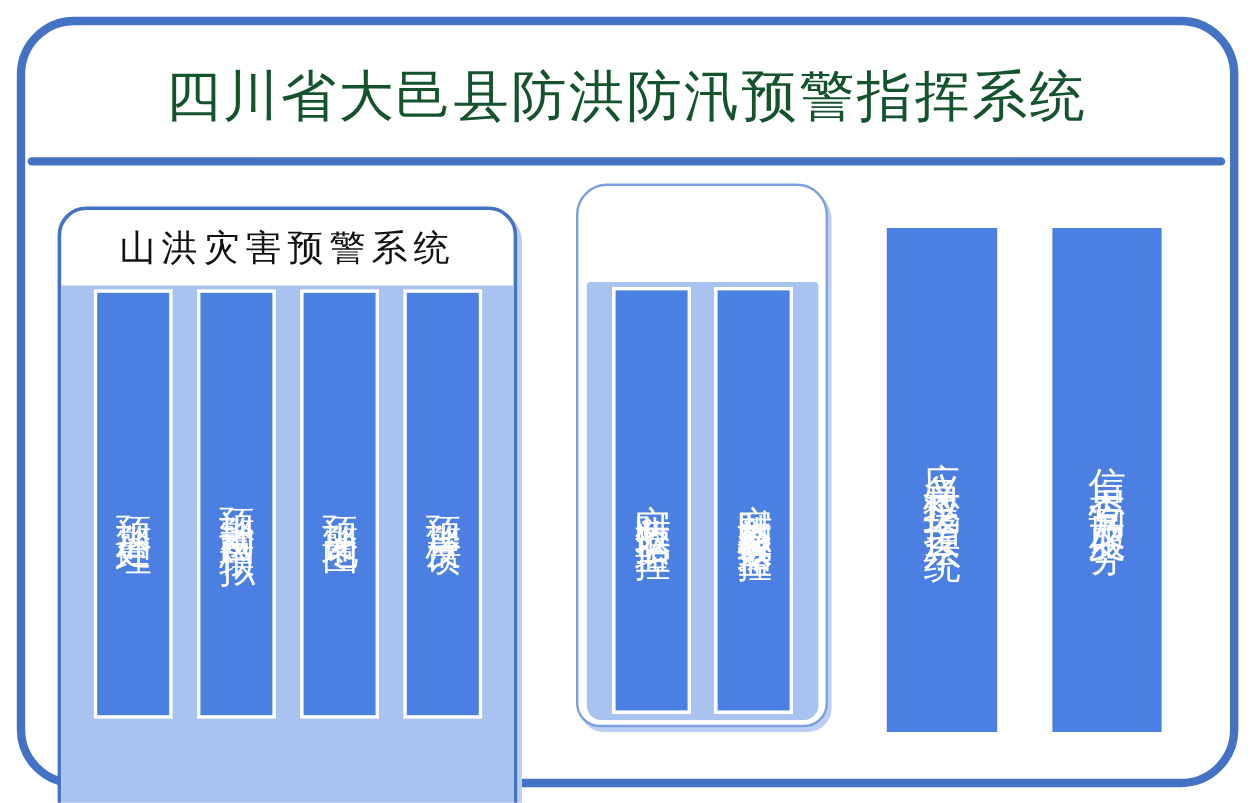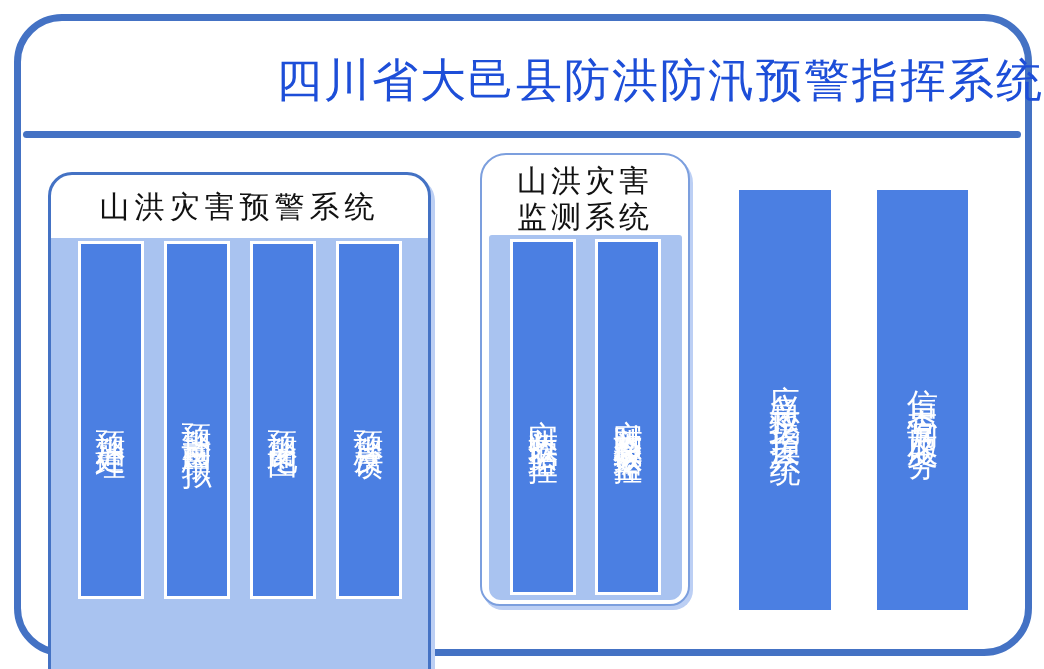--- a/index.html
+++ b/index.html
@@ -23,25 +23,25 @@
     left: 14px; top: 14px;
     width: 1018px; height: 642px;
     box-sizing: border-box;
     border: 7px solid #4472C4;
     border-radius: 48px;
   }
   
   .main-title {
     position: absolute;
     left: 0; right: 0; top: 50px;
-    text-align: right;
+    text-align: center;
     font-size: 46px;
     font-weight: 400;
     letter-spacing: 2px;
-    color: #1d4ed8;
+    color: #14532d;
     font-family: "Liberation Sans", "DejaVu Sans", sans-serif;
   }
   
   .divider {
     position: absolute;
     left: 23px; top: 131px;
     width: 998px; height: 7px;
     background: #4472C4;
     border-radius: 4px;
   }
@@ -169,24 +169,20 @@
       <div class="vbar">
         <span class="vlabel">预警地图</span>
       </div>
       <div class="vbar">
         <span class="vlabel">预警反馈</span>
       </div>
     </div>
   </section>
 
   <section class="group group-mid">
-    <div class="group-title-2">
-      <div>山洪灾害</div>
-      <div>监测系统</div>
-    </div>
     <div class="light-area-m">
       <div class="vbar">
         <span class="vlabel">实时数据监控</span>
       </div>
       <div class="vbar">
         <span class="vlabel tight">实时动态影像数据监控</span>
       </div>
     </div>
   </section>
 

